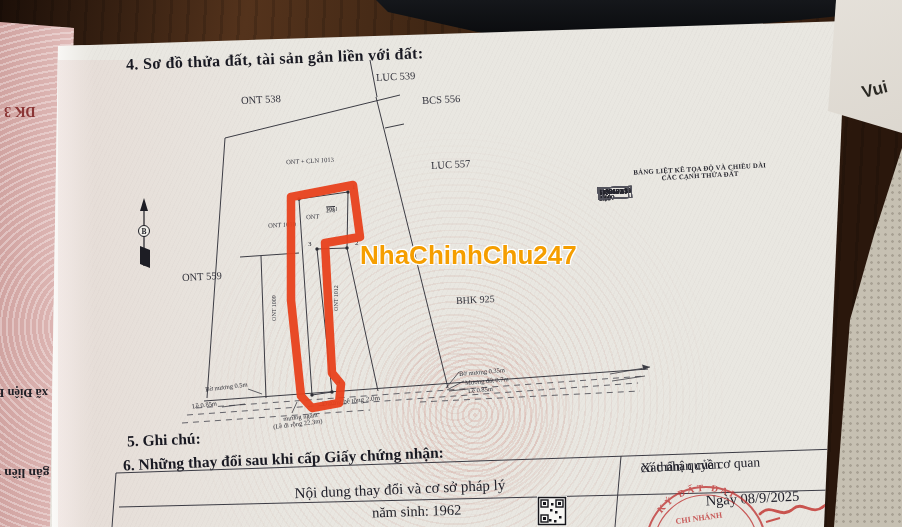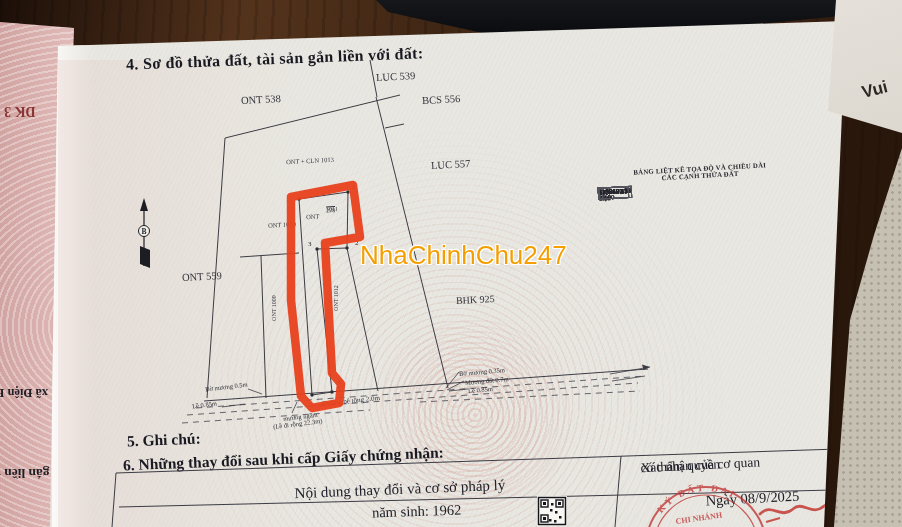--- a/index.html
+++ b/index.html
@@ -80,21 +80,21 @@
   
   .chg-left{left:240px;top:481px;width:320px;text-align:center;font-size:15px;
     color:#20202a;transform:rotate(-2.3deg);}
   .chg-right{left:640px;top:455px;width:175px;text-align:center;font-size:13.5px;line-height:1.35;
     color:#20202a;transform:rotate(-2.8deg);}
   .chg-date{left:690px;top:490px;width:125px;text-align:center;font-size:14.5px;
     color:#20202a;transform:rotate(-3deg);}
   .chg-partial{left:372px;top:503px;font-size:14.5px;color:#1c1c24;transform:rotate(-2deg);}
 
   
-  .watermark{left:360px;top:240px;font-family:"Liberation Sans",sans-serif;font-size:26px;font-weight:normal;
+  .watermark{left:360px;top:240px;font-family:"Liberation Sans",sans-serif;font-size:26px;font-weight:bold;
     color:#f59e00;white-space:nowrap;
     text-shadow:-1px -1px 0 #fff,1px -1px 0 #fff,-1px 1px 0 #fff,1px 1px 0 #fff,0 0 3px #fff;}
 
   svg{left:0;top:0;pointer-events:none;}
 </style>
 </head>
 <body>
 
 <div class="scene">
 

